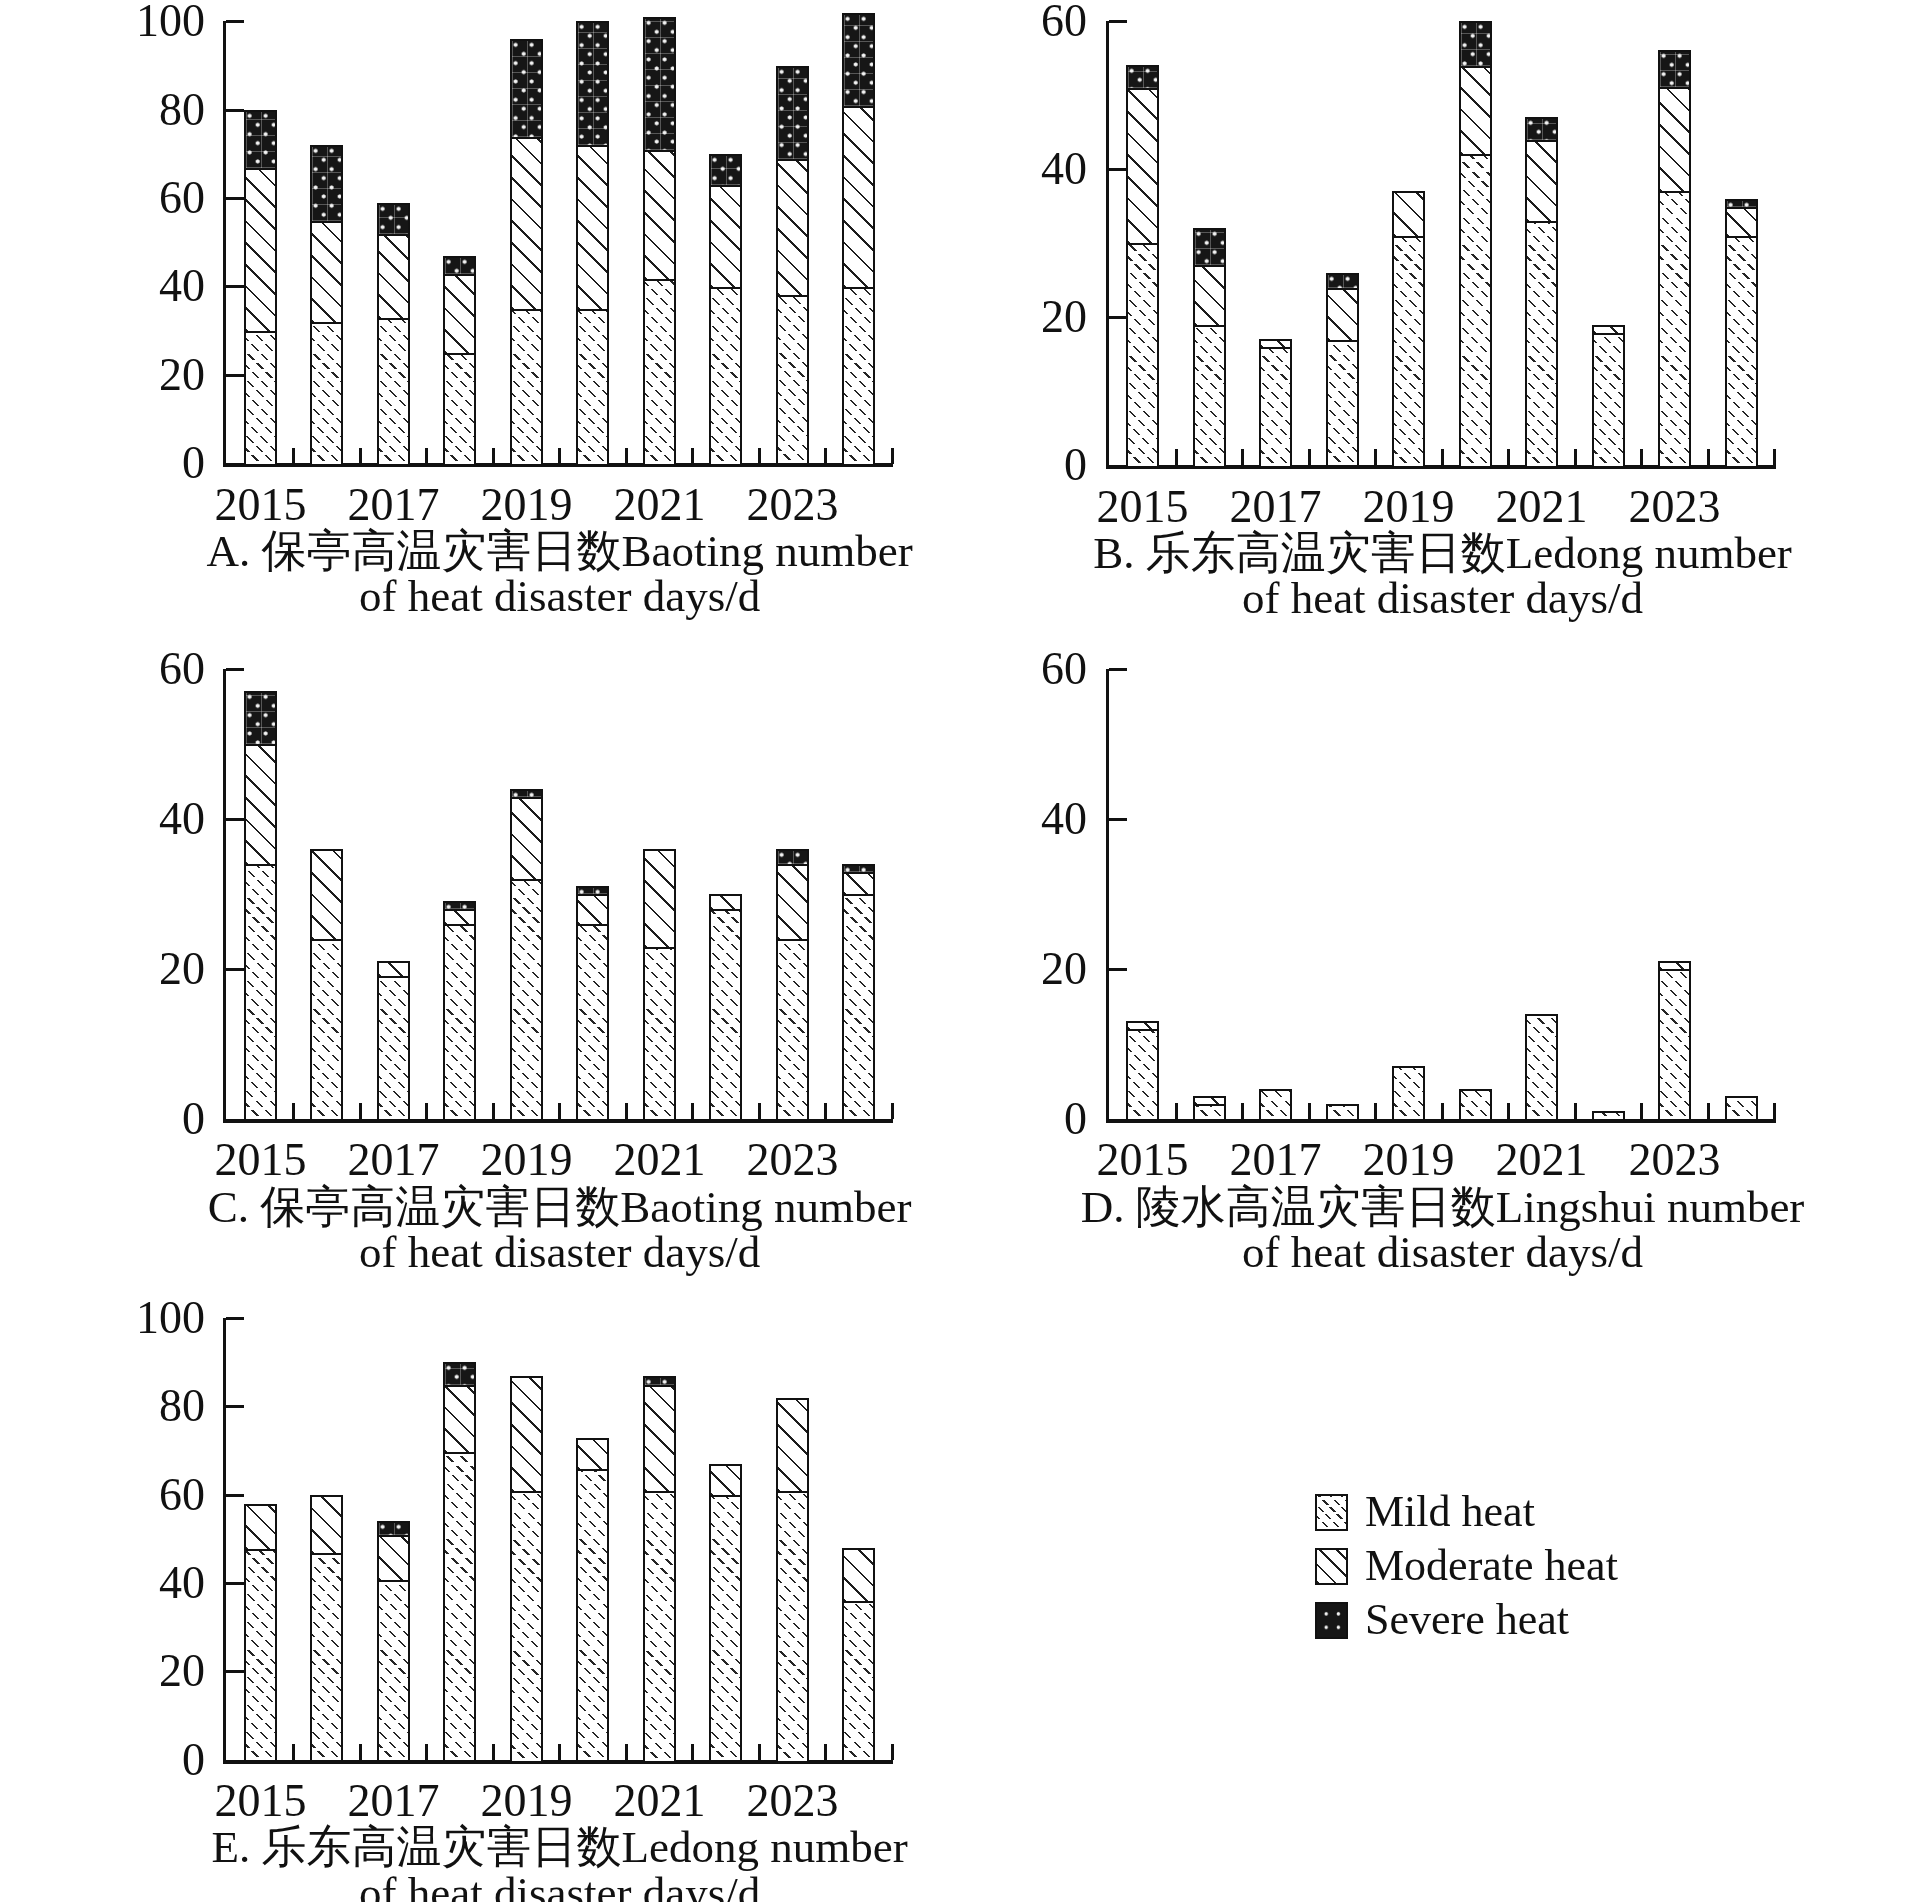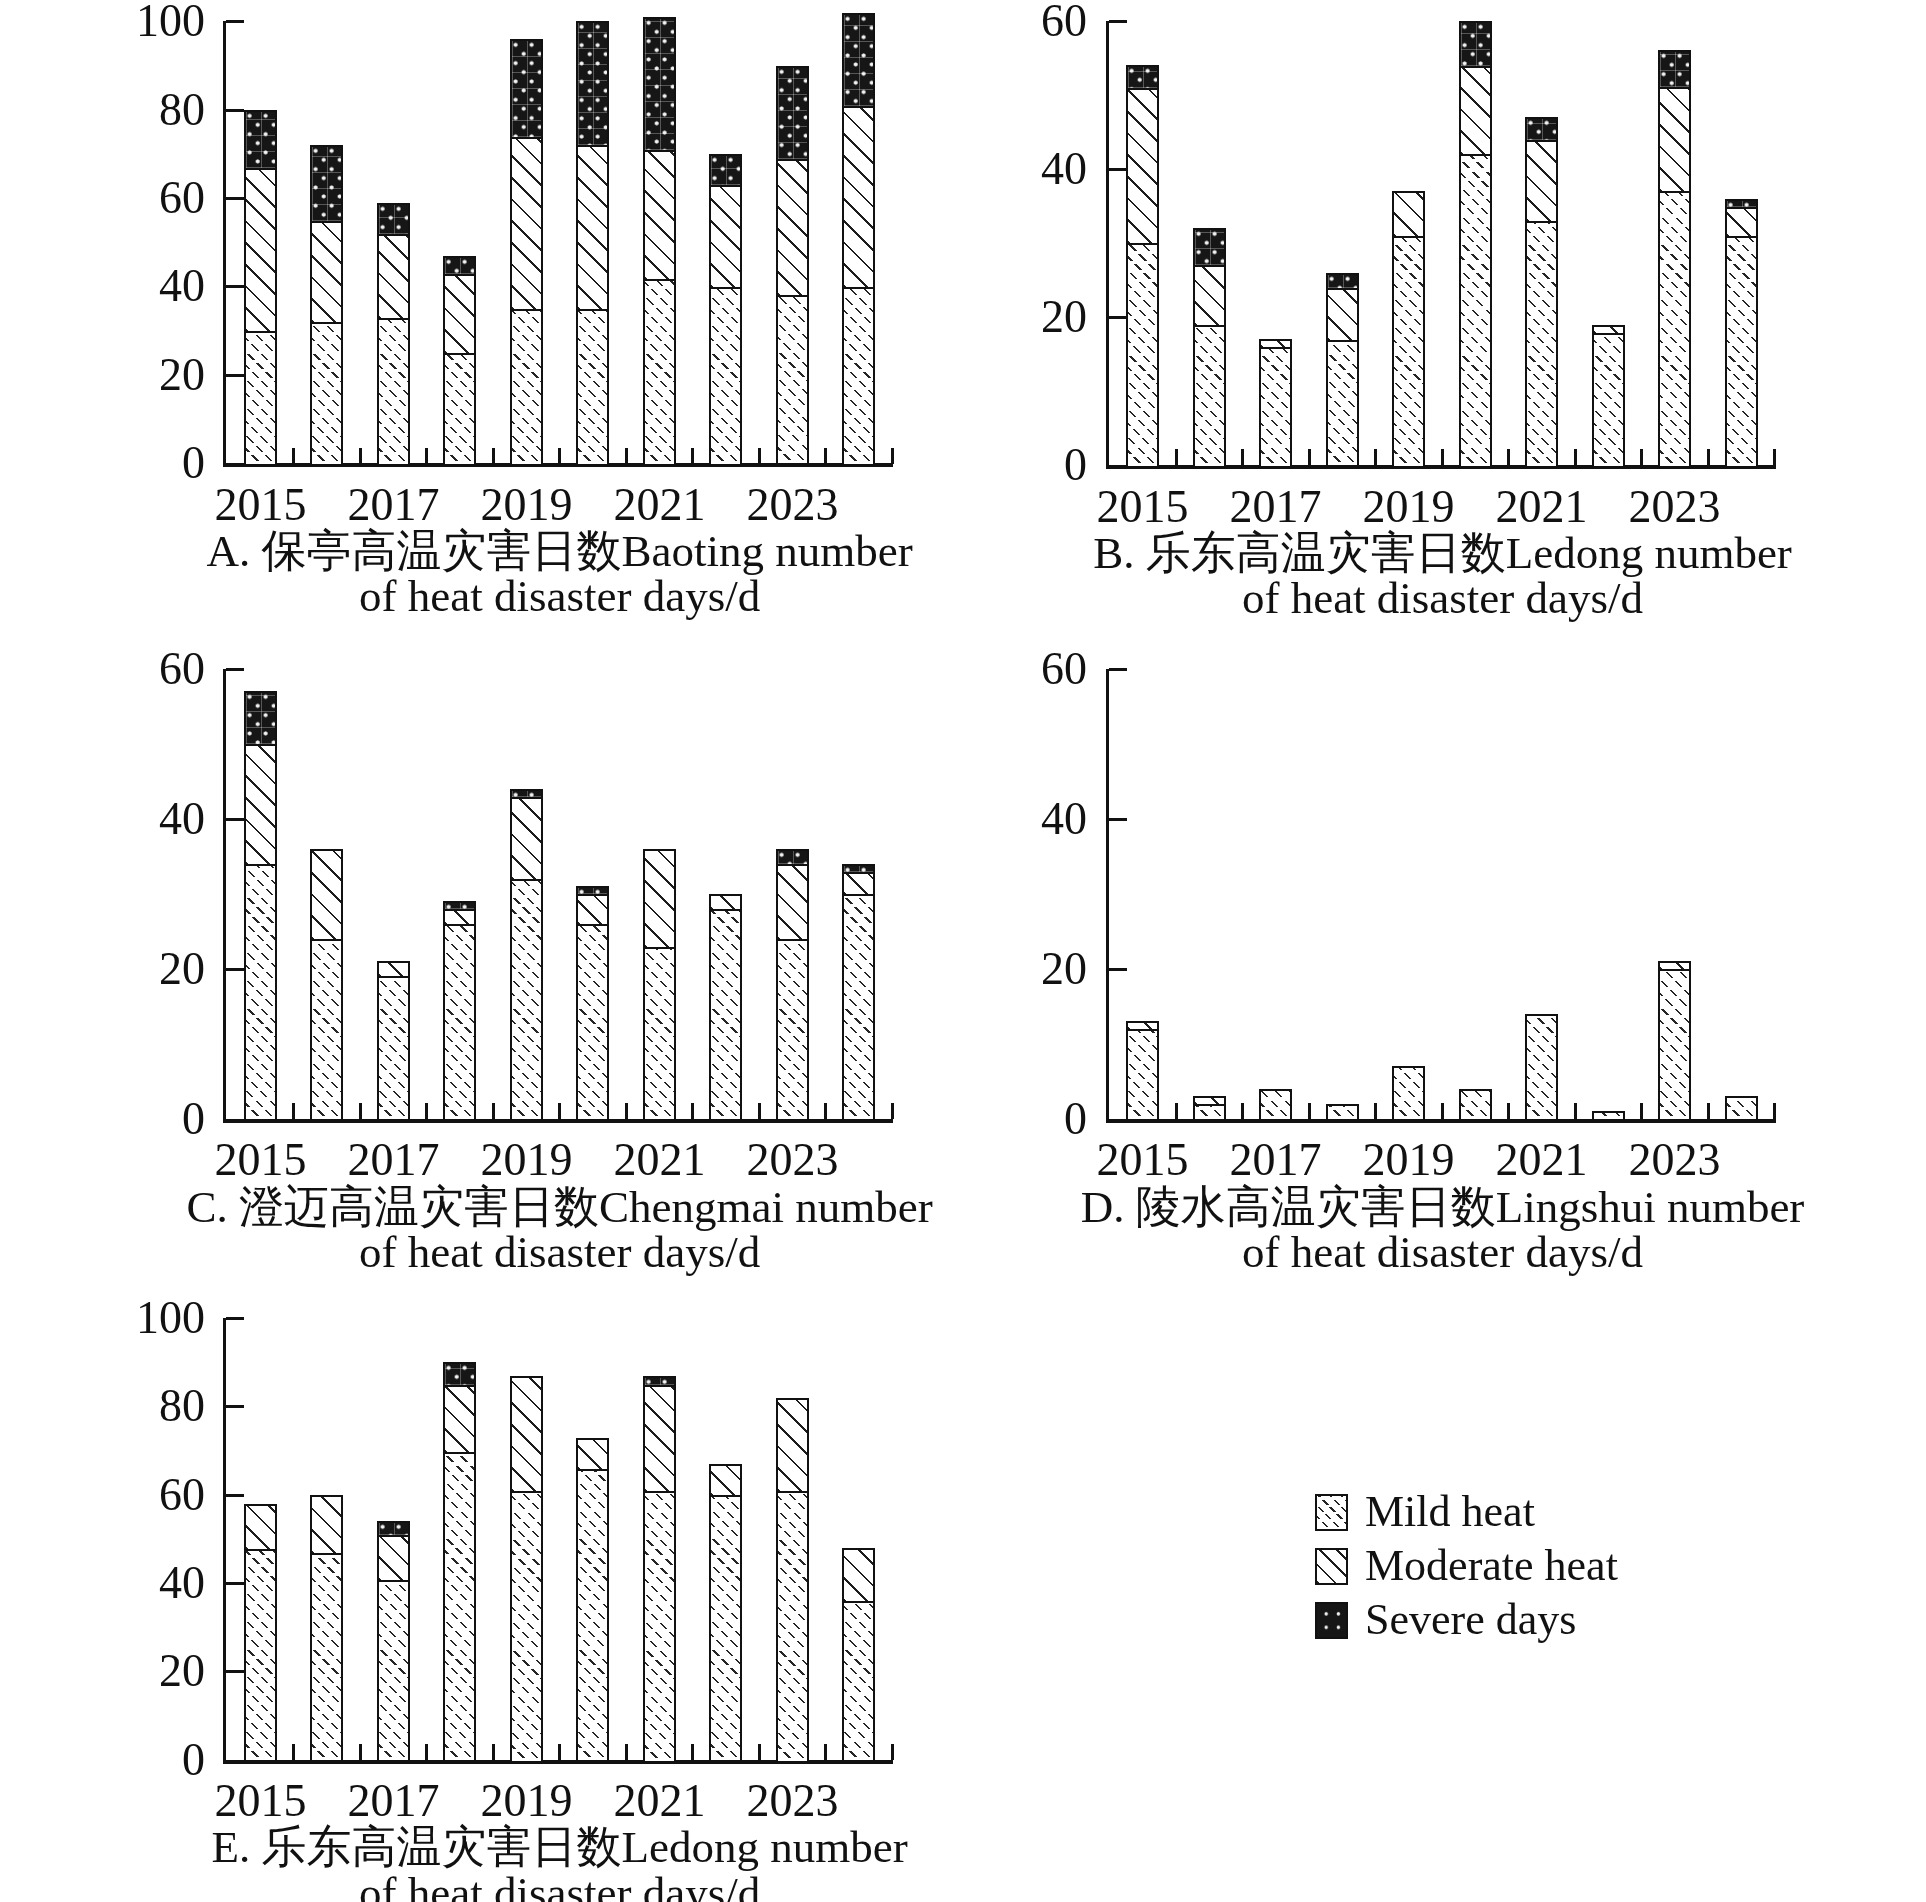--- a/index.html
+++ b/index.html
@@ -205,21 +205,21 @@
       <div class="seg moderate" style="left: 776px; top: 864px; width: 33px; height: 77px;"></div>
       <div class="seg severe" style="left: 776px; top: 849px; width: 33px; height: 17.4px;"></div>
       <div class="seg mild" style="left: 842px; top: 894px; width: 33px; height: 227px;"></div>
       <div class="seg moderate" style="left: 842px; top: 871px; width: 33px; height: 25px;"></div>
       <div class="seg severe" style="left: 842px; top: 864px; width: 33px; height: 10px;"></div>
       <div class="xlab" style="left: 187px; top: 1137px;">2015</div>
       <div class="xlab" style="left: 320px; top: 1137px;">2017</div>
       <div class="xlab" style="left: 453px; top: 1137px;">2019</div>
       <div class="xlab" style="left: 586px; top: 1137px;">2021</div>
       <div class="xlab" style="left: 719px; top: 1137px;">2023</div>
-      <div class="title-line" style="top: 1183px; left: 9.2px; width: 1101px;">C. 澄迈高温灾害日数Chengmai number</div>
+      <div class="title-line" style="top: 1183px; left: 9.2px; width: 1101px;">C. 保亭高温灾害日数Baoting number</div>
       <div class="title-line" style="top: 1228px; left: 9.2px; width: 1101px;">of heat disaster days/d</div>
     </div>
   <div class="chart" id="chart-3">
       <div class="axis-y" style="left: 1106px; top: 669px; height: 454px;"></div>
       <div class="axis-x" style="left: 1106px; top: 1119px; width: 670px;"></div>
       <div class="ylab" style="left: 989px; top: 1096px;">0</div>
       <div class="ytick" style="left: 1109px; top: 968px;"></div>
       <div class="ylab" style="left: 989px; top: 946px;">20</div>
       <div class="ytick" style="left: 1109px; top: 818px;"></div>
       <div class="ylab" style="left: 989px; top: 796px;">40</div>
@@ -316,17 +316,17 @@
     <div class="legend-row">
       <span class="swatch mild"></span>
       <span class="legend-text">Mild heat</span>
     </div>
     <div class="legend-row">
       <span class="swatch moderate"></span>
       <span class="legend-text">Moderate heat</span>
     </div>
     <div class="legend-row">
       <span class="swatch severe"></span>
-      <span class="legend-text">Severe days</span>
+      <span class="legend-text">Severe heat</span>
     </div>
   </div>
 </div>
 
 
 </body></html>

